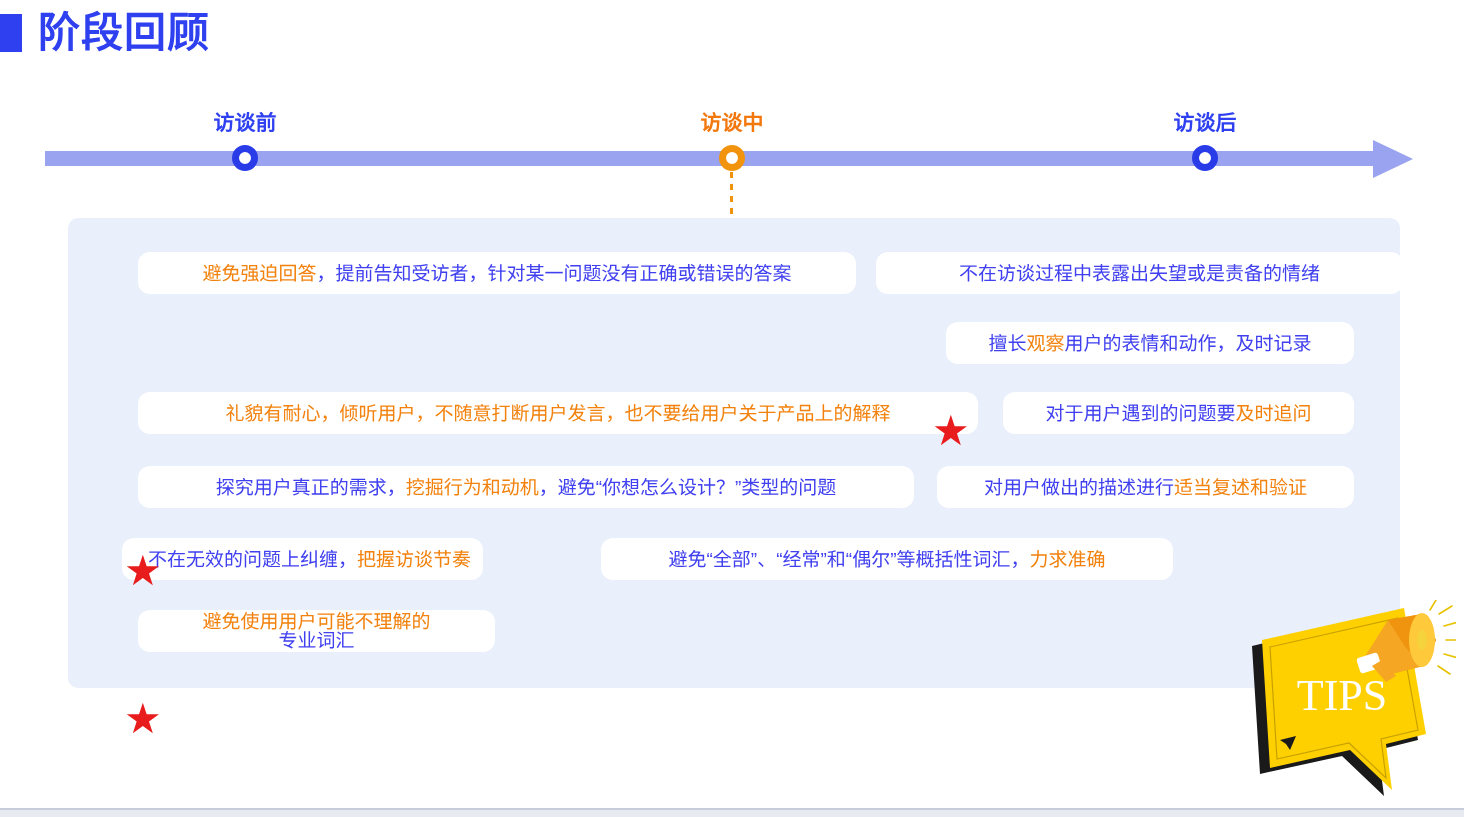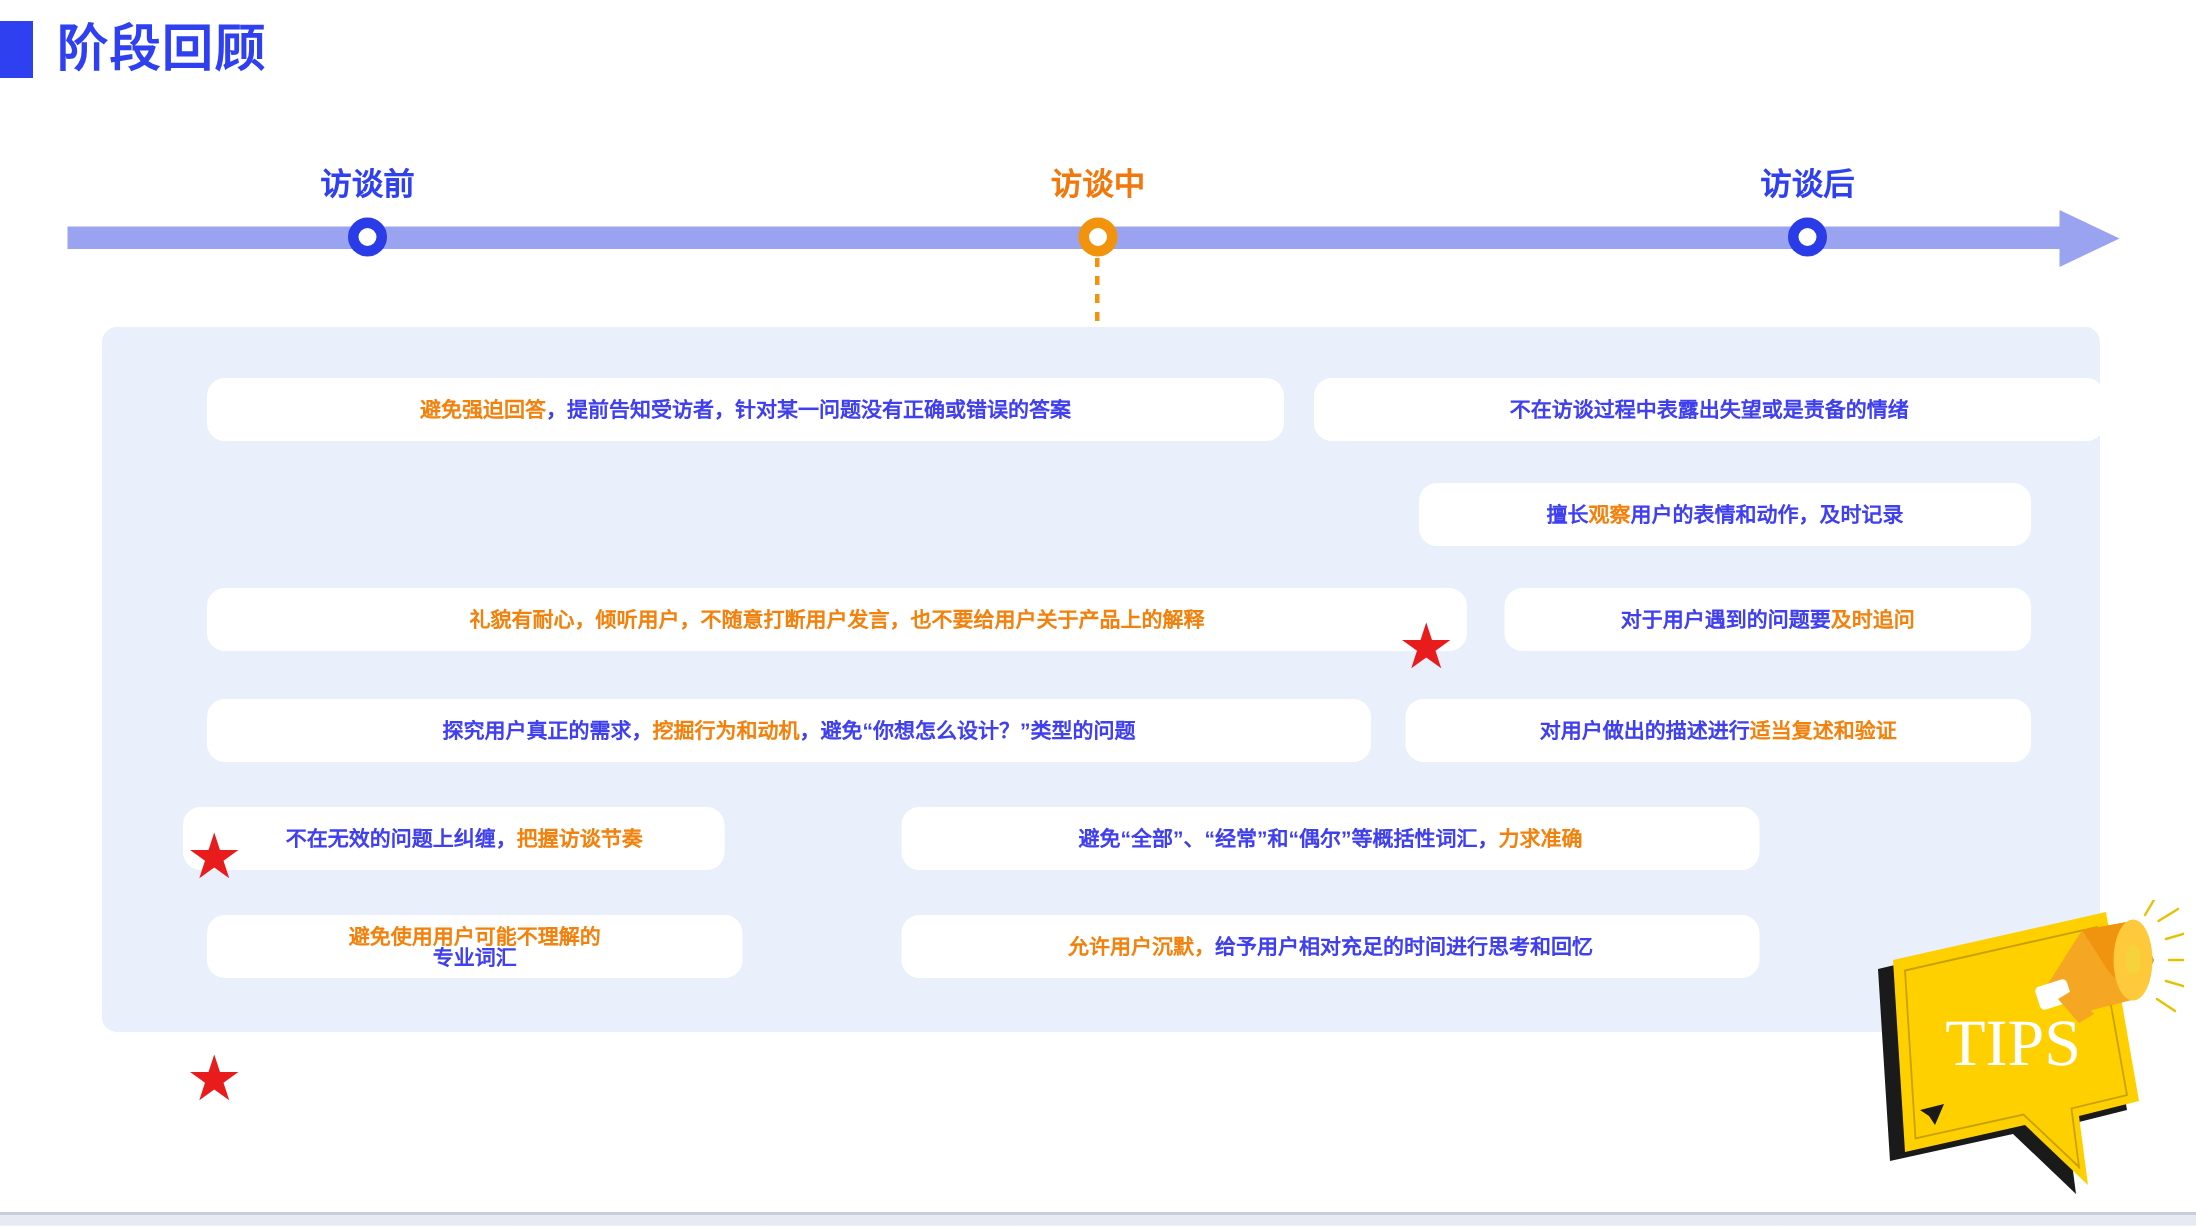--- a/index.html
+++ b/index.html
@@ -25,21 +25,21 @@
     align-items: center;
     height: 46px;
   }
   .title-marker {
     width: 22px;
     height: 38px;
     background: #2e40f0;
     margin-right: 16px;
   }
   .title-text {
-    font-size: 34px;
+    font-size: 42px;
     font-weight: bold;
     color: #2e40f0;
     letter-spacing: 1px;
     line-height: 1;
   }
 
   
   .timeline {
     position: absolute;
     left: 0;
@@ -139,22 +139,22 @@
     background: #ffffff;
     border-radius: 12px;
     display: flex;
     align-items: center;
     justify-content: center;
     box-sizing: border-box;
     padding: 0 20px;
     white-space: nowrap;
   }
   .pill span {
-    font-size: 14px;
-    font-weight: bold;
+    font-size: 19px;
+    font-weight: normal;
     line-height: 1;
   }
   .c-blue { color: #4040f0; }
   .c-orange { color: #f2820d; }
 
   
   .star {
     position: absolute;
     color: #e81c1c;
     font-size: 42px;
@@ -264,24 +264,20 @@
       <span class="c-blue">避免“全部”、“经常”和“偶尔”等概括性词汇，</span>
         <span class="c-orange">力求准确</span>
     </div>
 
   </div>
 
   <div class="row" style="top:392px;">
     <div class="pill" style="left:70px; width:357px;flex-direction:column;">
       <span class="c-orange">避免使用用户可能不理解的</span>
         <span class="c-blue">专业词汇</span>
-    </div>
-    <div class="pill" style="left:533px; width:572px;">
-      <span class="c-orange">允许用户沉默，</span>
-        <span class="c-blue">给予用户相对充足的时间进行思考和回忆</span>
     </div>
   </div>
 
 </div>
 
 <div class="tips">
   <svg width="210" height="200" viewBox="0 0 210 200">
 
     <path d="M6,46 L150,12 L172,140 L132,150 L138,196 L96,156 L14,174 Z" fill="#1a1a1a"></path>
 

